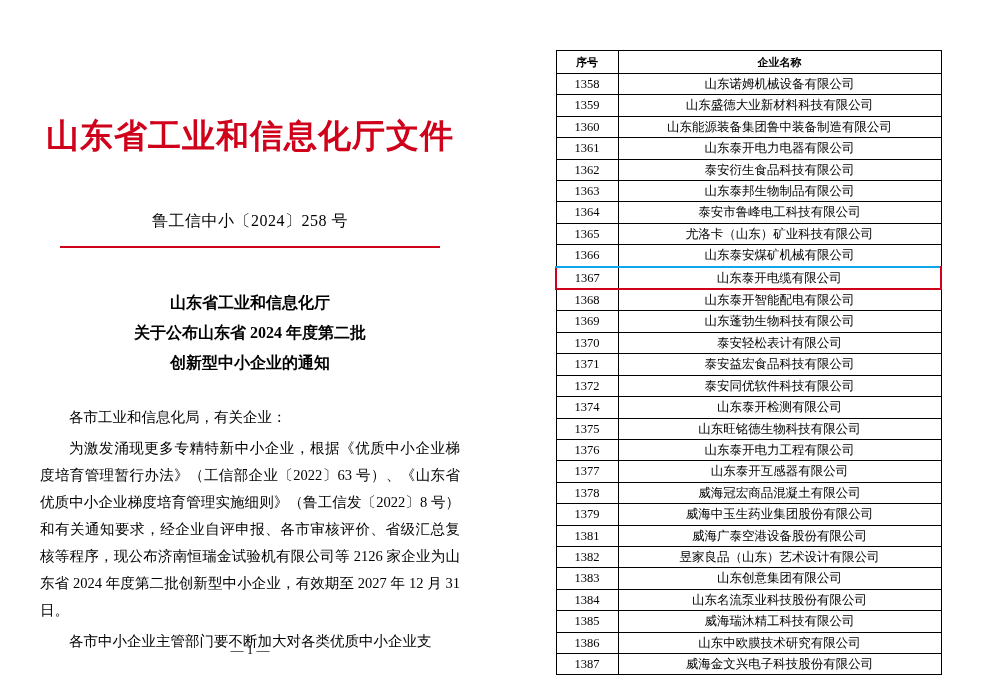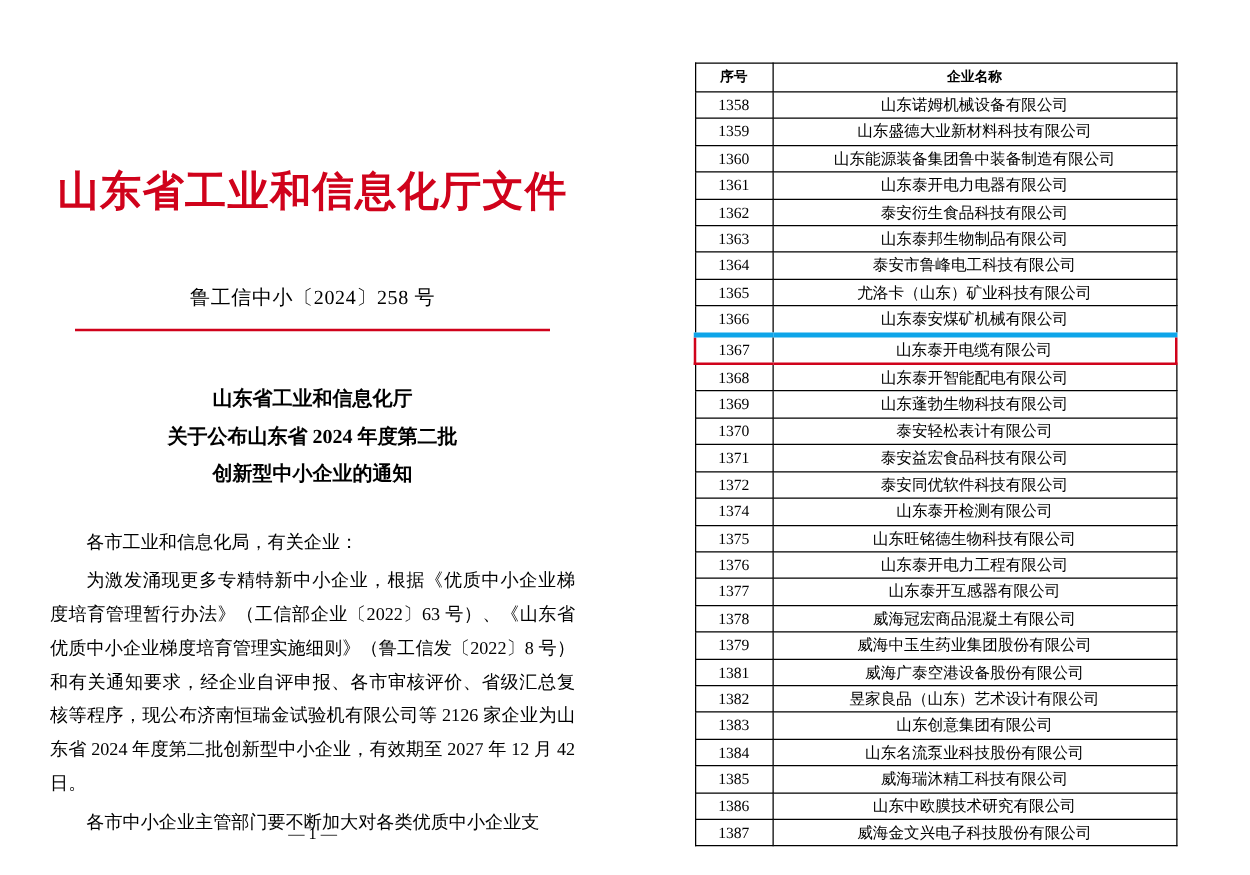--- a/index.html
+++ b/index.html
@@ -18,21 +18,21 @@
   .page {
     position: relative;
     width: 1000px;
     height: 700px;
   }
 
   
   .doc-left {
     position: absolute;
     left: 40px;
-    top: 41px;
+    top: 24px;
     width: 420px;
     height: 640px;
   }
   .doc-title {
     text-align: center;
     color: #d0021b;
     font-family: "Liberation Serif", "DejaVu Serif", serif;
     font-weight: bold;
     font-size: 33px;
     letter-spacing: 1px;
@@ -105,21 +105,21 @@
   table.list th {
     font-weight: bold;
     font-size: 11px;
     height: 22px;
     line-height: 22px;
   }
   col.c-seq { width: 62px; }
   col.c-name { width: 323px; }
 
   tr.highlight td {
-    border-top: 4px solid #0ea5e9;
+    border-top: 2px solid #0ea5e9;
     border-bottom: 2px solid #d0021b;
   }
   tr.highlight td:first-child { border-left: 2px solid #d0021b; }
   tr.highlight td:last-child { border-right: 2px solid #d0021b; }
 </style>
 </head>
 <body>
 
 <div class="page">
 
@@ -132,21 +132,21 @@
     <div class="red-rule"></div>
 
     <div class="doc-heading">
       <div>山东省工业和信息化厅</div>
       <div>关于公布山东省 2024 年度第二批</div>
       <div>创新型中小企业的通知</div>
     </div>
 
     <div class="doc-body">
       <p>各市工业和信息化局，有关企业：</p>
-      <p>为激发涌现更多专精特新中小企业，根据《优质中小企业梯度培育管理暂行办法》（工信部企业〔2022〕63 号）、《山东省优质中小企业梯度培育管理实施细则》（鲁工信发〔2022〕8 号）和有关通知要求，经企业自评申报、各市审核评价、省级汇总复核等程序，现公布济南恒瑞金试验机有限公司等 2126 家企业为山东省 2024 年度第二批创新型中小企业，有效期至 2027 年 12 月 42 日。</p>
+      <p>为激发涌现更多专精特新中小企业，根据《优质中小企业梯度培育管理暂行办法》（工信部企业〔2022〕63 号）、《山东省优质中小企业梯度培育管理实施细则》（鲁工信发〔2022〕8 号）和有关通知要求，经企业自评申报、各市审核评价、省级汇总复核等程序，现公布济南恒瑞金试验机有限公司等 2126 家企业为山东省 2024 年度第二批创新型中小企业，有效期至 2027 年 12 月 31 日。</p>
       <p>各市中小企业主管部门要不断加大对各类优质中小企业支</p>
     </div>
 
     <div class="page-num-left">— 1 —</div>
   </div>
 
   <div class="doc-right">
     <table class="list">
       <colgroup>
         <col class="c-seq">

